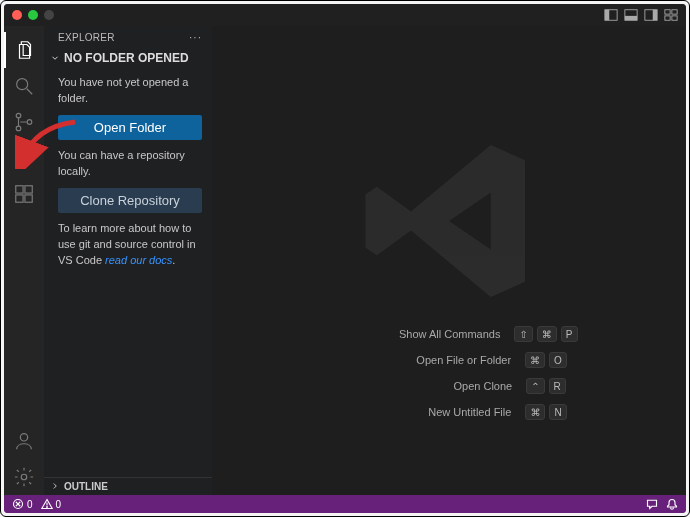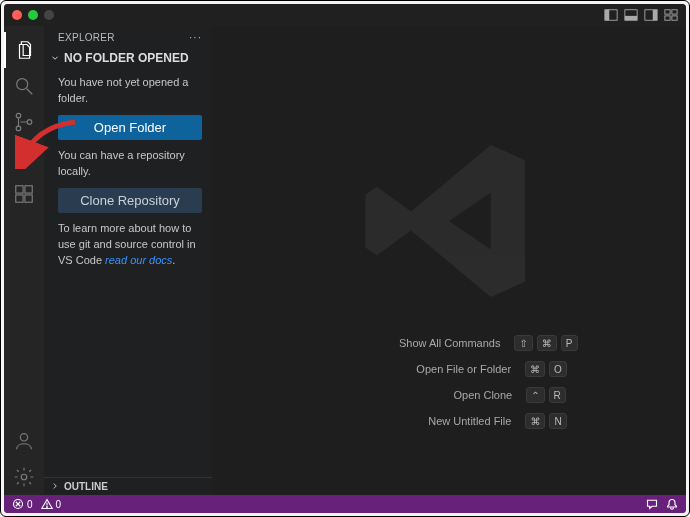--- a/index.html
+++ b/index.html
@@ -102,21 +102,20 @@
   }
   .watermark {
     position:absolute; top:100px; left:50%; transform:translateX(-50%);
     opacity:0.06;
   }
   .shortcuts {
     position:absolute;
     top:300px; left:0; right:0;
     display:flex; flex-direction:column; gap:10px;
     align-items:center;
-    margin-top:9px;
   }
   .sc-row { display:grid; grid-template-columns: 180px auto; gap:14px; align-items:center; font-size:11px; color:#a9a9a9; }
   .sc-row .lbl { text-align:right; }
   .keys { display:flex; gap:4px; }
   .key {
     background:#2d2d2d; color:#bbb;
     border-radius:3px;
     min-width:14px; height:16px;
     padding:0 4px;
     font-size:10px;

